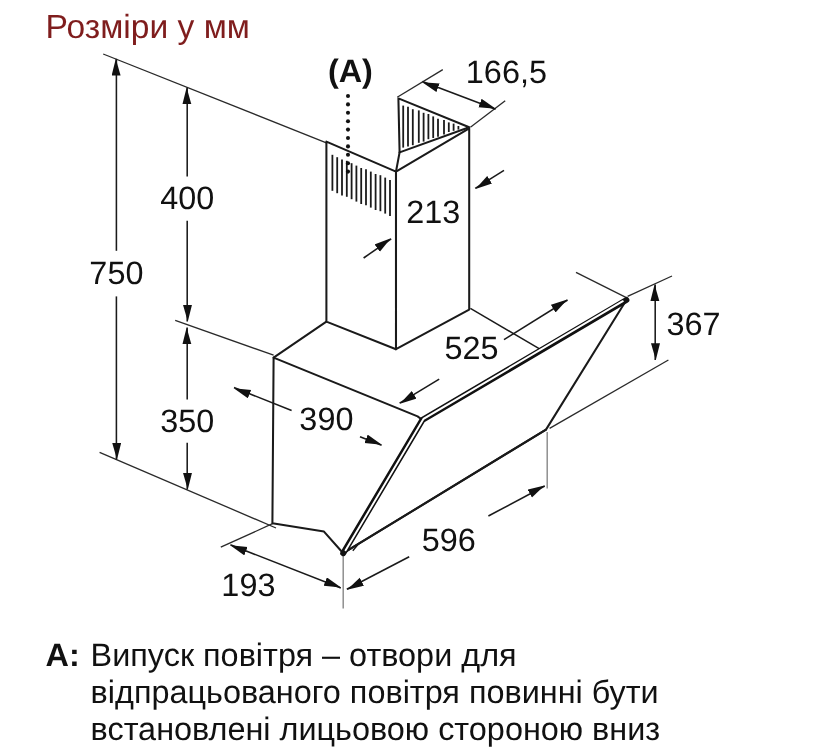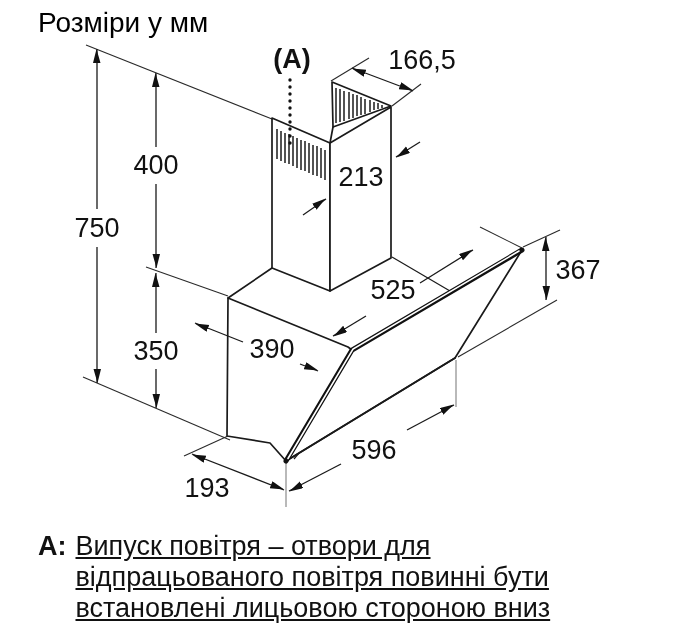--- a/index.html
+++ b/index.html
@@ -1,21 +1,21 @@
 <!DOCTYPE html>
 <html><head>
 <meta charset="utf-8">
 <style>
   html,body{margin:0;padding:0;background:#ffffff;}
   .page{position:relative;width:680px;height:630px;background:#ffffff;overflow:hidden;
         font-family:"Liberation Sans", sans-serif;color:#111;}
-  .title{position:absolute;left:38px;top:8px;font-size:28px;line-height:30px;color:#000000;}
+  .title{position:absolute;left:38px;top:8px;font-size:28px;line-height:30px;color:#7f1d1d;}
   .note{position:absolute;left:38px;top:531px;display:flex;align-items:flex-start;font-size:27px;line-height:31px;color:#111;}
   .note .nlabel{font-weight:700;margin-right:9px;white-space:nowrap;}
-  .note .nlines{white-space:pre-line;text-decoration:underline;}
+  .note .nlines{white-space:pre-line;}
   svg text{font-family:"Liberation Sans", sans-serif;font-size:27px;fill:#111;}
   svg .callout{font-weight:700;}
   .outline{fill:#ffffff;stroke:#1a1a1a;stroke-width:1.7;stroke-linejoin:round;}
   .ln{stroke:#1a1a1a;stroke-width:1.7;fill:none;stroke-linecap:round;}
   .thin{stroke:#1a1a1a;stroke-width:1.2;fill:none;}
   .dim{stroke:#1a1a1a;stroke-width:1.3;fill:none;}
   .ext{stroke:#2a2a2a;stroke-width:1.1;fill:none;}
   .extg{stroke:#8a8a8a;stroke-width:1.2;fill:none;}
   .slot{stroke:#1a1a1a;stroke-width:1.5;fill:none;}
   .thick{stroke:#111;stroke-width:5;fill:none;stroke-linecap:round;}

